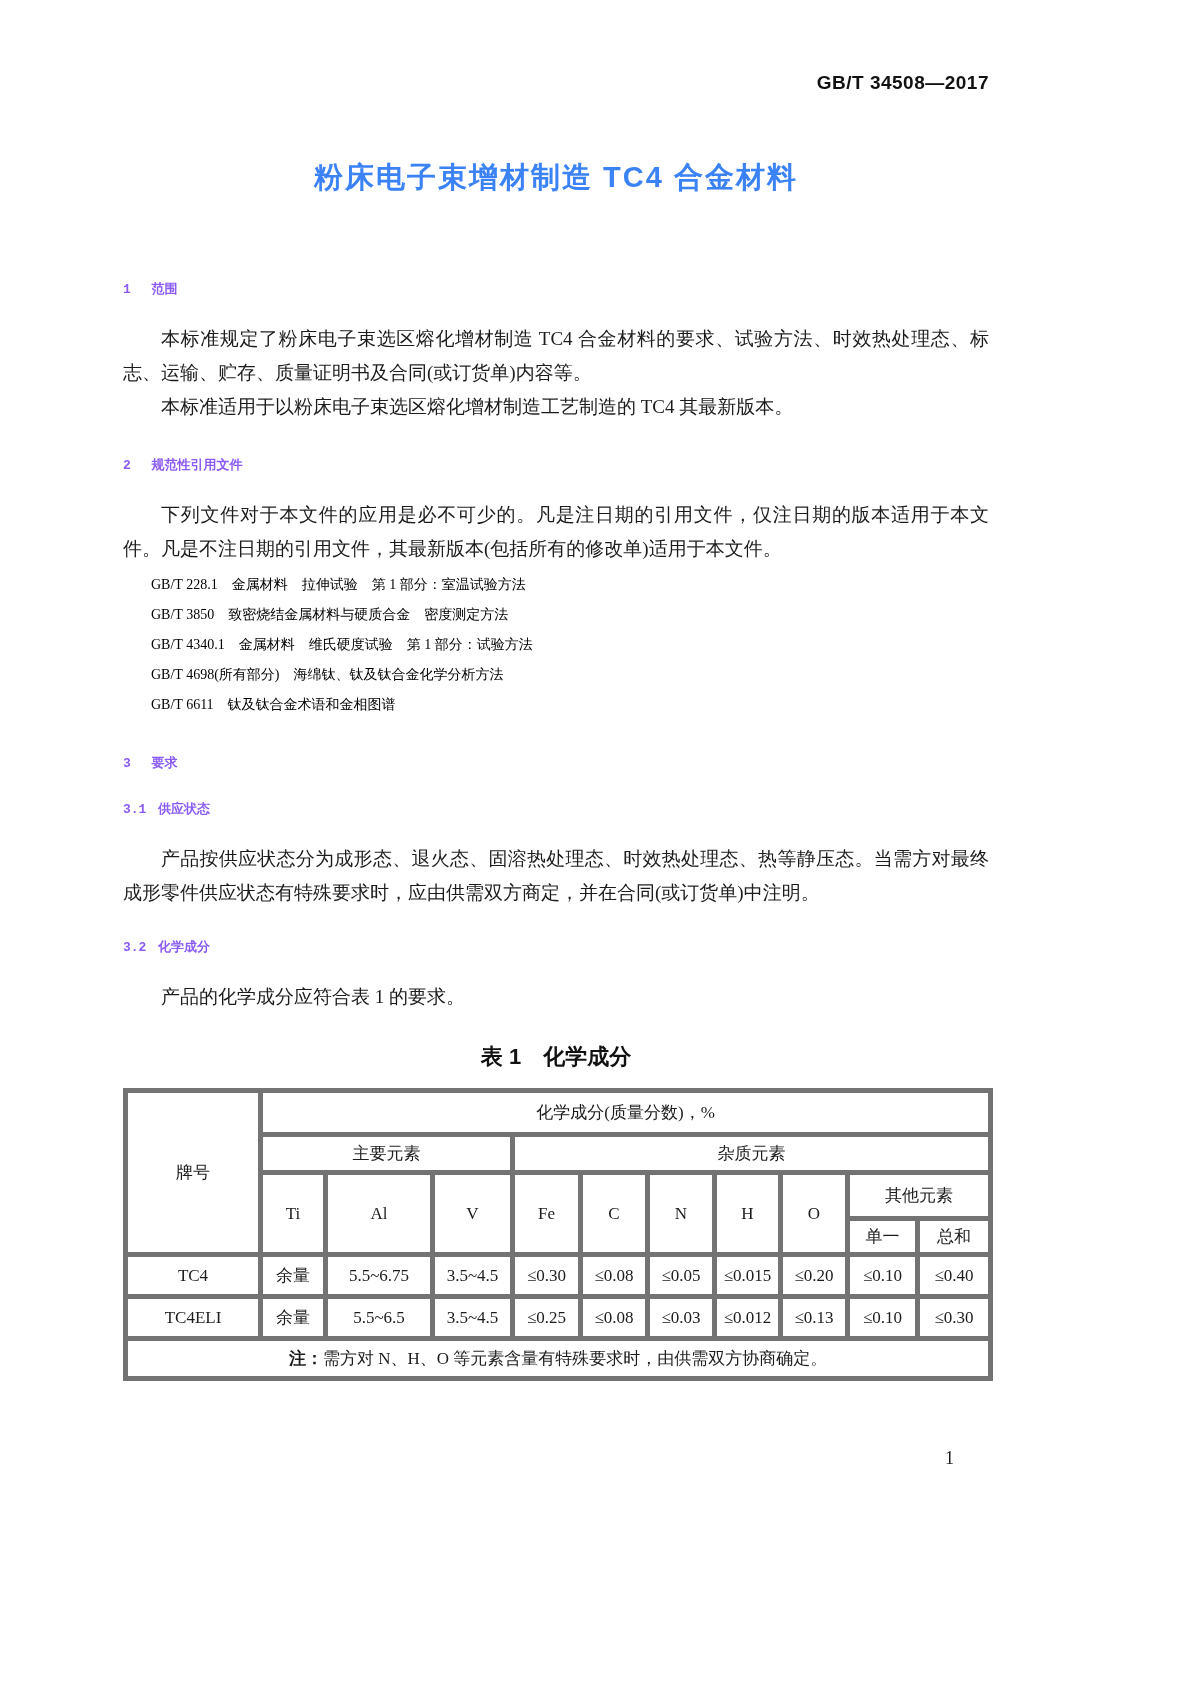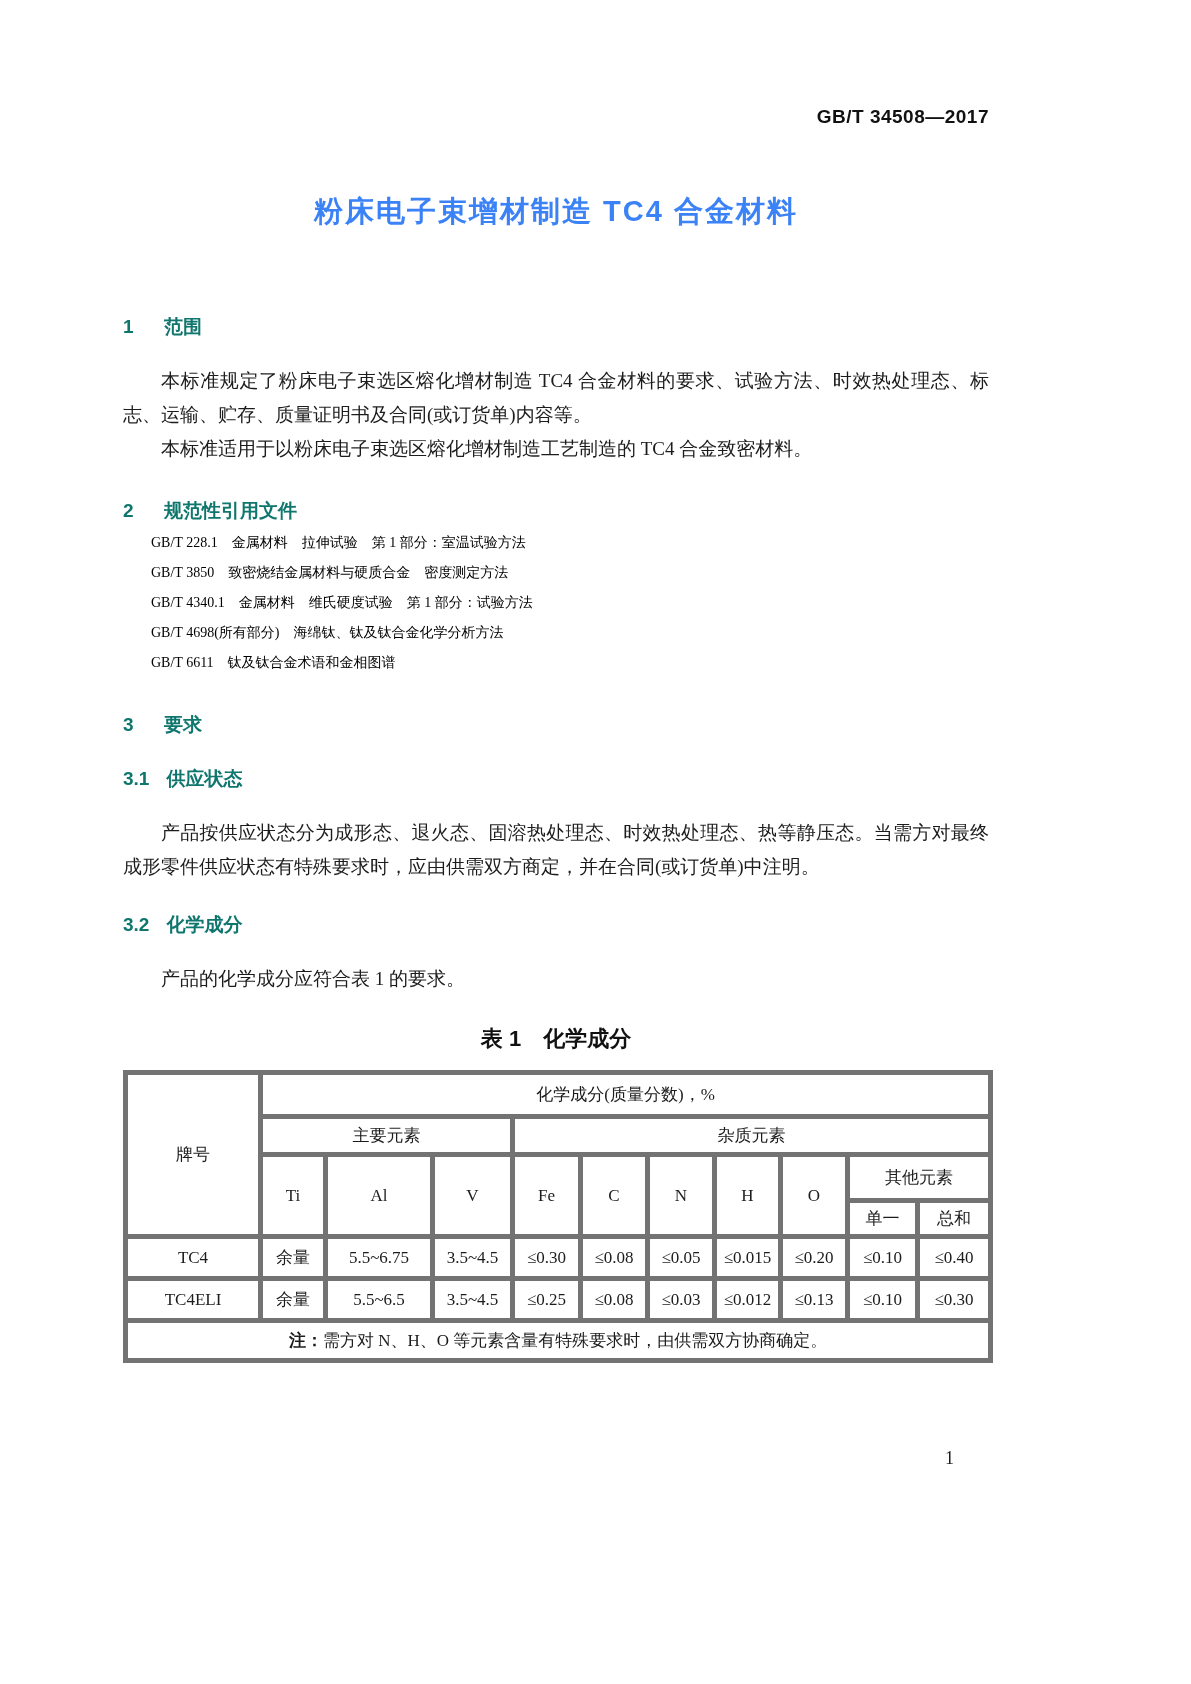--- a/index.html
+++ b/index.html
@@ -11,44 +11,44 @@
   .page {
     position: relative;
     width: 1191px;
     height: 1684px;
     background: #ffffff;
     overflow: hidden;
   }
   .content {
     width: 866px;
     margin-left: 123px;
-    padding-top: 106px;
+    padding-top: 72px;
   }
   .std-code {
     text-align: right;
     font-family: "Liberation Sans", "DejaVu Sans", sans-serif;
     font-weight: bold;
     font-size: 19px;
     letter-spacing: 0.5px;
     color: #111;
   }
   .doc-title {
     margin-top: 64px;
     text-align: center;
     font-family: "Liberation Sans", "DejaVu Sans", sans-serif;
     font-weight: bold;
     font-size: 29px;
     letter-spacing: 2px;
     color: #3b82f6;
   }
   .h-sec {
-    font-family: Liberation Sans, sans-serif;
-    font-weight: bold;
-    font-size: 19px;
-    color: #0f766e;
+    font-family: Liberation Mono, monospace;
+    font-weight: bold;
+    font-size: 13px;
+    color: #8b5cf6;
   }
   .h-sec .h-num { margin-right: 1.6em; }
   .h-sub .h-num { margin-right: 0.9em; }
   .mt-sec1 { margin-top: 82px; }
   .mt-sec2 { margin-top: 32px; }
   .mt-sec3 { margin-top: 34px; }
   .mt-sub  { margin-top: 28px; }
   .body-p {
     margin-top: 24px;
     font-size: 19px;
@@ -118,25 +118,26 @@
   <div class="content">
 
     <div class="std-code">GB/T 34508—2017</div>
 
     <h1 class="doc-title">粉床电子束增材制造 TC4 合金材料</h1>
 
     <h2 class="h-sec mt-sec1">
       <span class="h-num">1</span><span>范围</span>
     </h2>
     <p class="body-p">本标准规定了粉床电子束选区熔化增材制造 TC4 合金材料的要求、试验方法、时效热处理态、标志、运输、贮存、质量证明书及合同(或订货单)内容等。</p>
-    <p class="body-p tight">本标准适用于以粉床电子束选区熔化增材制造工艺制造的 TC4 合金致密材料。</p>
+    <p class="body-p tight">本标准适用于以粉床电子束选区熔化增材制造工艺制造的 TC4 其最新版本。</p>
 
     <h2 class="h-sec mt-sec2">
       <span class="h-num">2</span><span>规范性引用文件</span>
     </h2>
+    <p class="body-p">下列文件对于本文件的应用是必不可少的。凡是注日期的引用文件，仅注日期的版本适用于本文件。凡是不注日期的引用文件，其最新版本(包括所有的修改单)适用于本文件。</p>
     <div class="ref-list">
       <p class="ref-item">GB/T 228.1　金属材料　拉伸试验　第 1 部分：室温试验方法</p>
       <p class="ref-item">GB/T 3850　致密烧结金属材料与硬质合金　密度测定方法</p>
       <p class="ref-item">GB/T 4340.1　金属材料　维氏硬度试验　第 1 部分：试验方法</p>
       <p class="ref-item">GB/T 4698(所有部分)　海绵钛、钛及钛合金化学分析方法</p>
       <p class="ref-item">GB/T 6611　钛及钛合金术语和金相图谱</p>
     </div>
 
     <h2 class="h-sec mt-sec3">
       <span class="h-num">3</span><span>要求</span>

